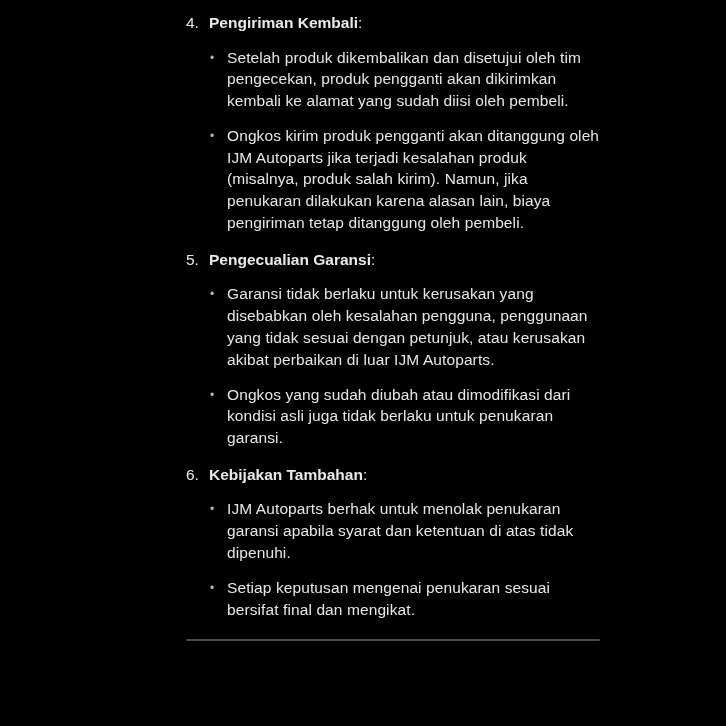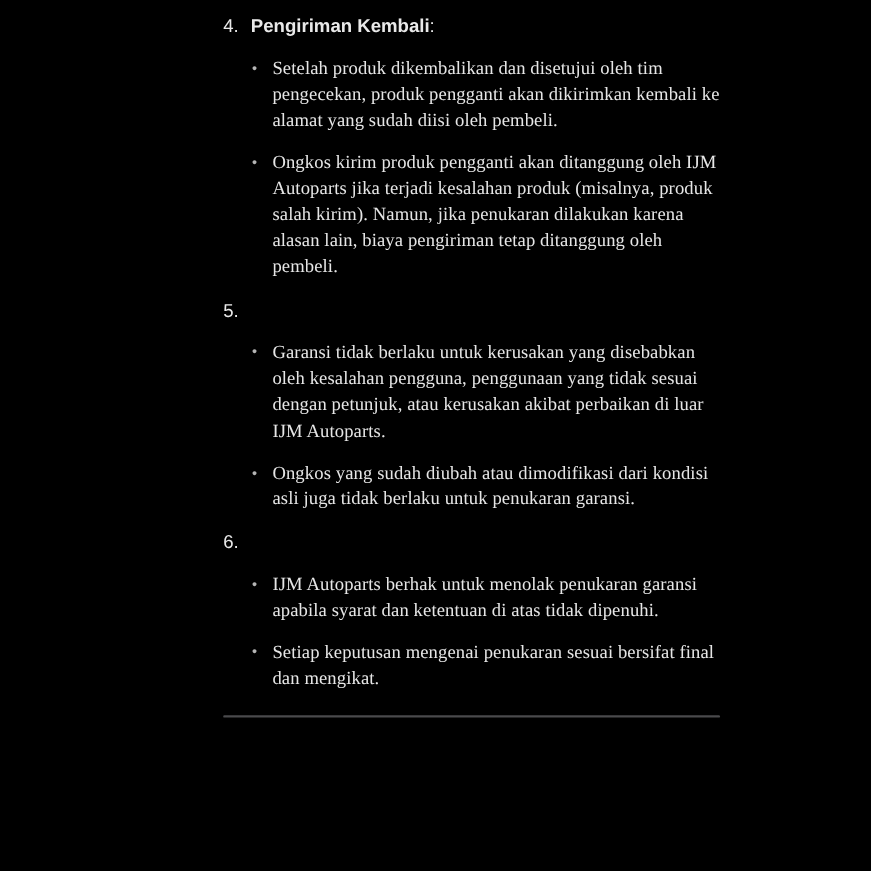--- a/index.html
+++ b/index.html
@@ -50,21 +50,20 @@
     width: 17px;
     flex: 0 0 17px;
     color: #b5b5b5;
     font-size: 12px;
     transform: translateY(-1px);
   }
   .bullet-text {
     flex: 1;
     color: #e6e6e6;
     letter-spacing: 0.1px;
-    font-family: Liberation Serif, serif;
   }
   .divider {
     margin-top: 19px;
     height: 2px;
     width: 100%;
     background: #4a4a4c;
     border-radius: 1px;
   }
 </style>
 </head>
@@ -80,32 +79,34 @@
     <span class="dot">•</span>
     <span class="bullet-text">Setelah produk dikembalikan dan disetujui oleh tim pengecekan, produk pengganti akan dikirimkan kembali ke alamat yang sudah diisi oleh pembeli.</span>
   </div>
   <div class="bullet">
     <span class="dot">•</span>
     <span class="bullet-text">Ongkos kirim produk pengganti akan ditanggung oleh IJM Autoparts jika terjadi kesalahan produk (misalnya, produk salah kirim). Namun, jika penukaran dilakukan karena alasan lain, biaya pengiriman tetap ditanggung oleh pembeli.</span>
   </div>
 
   <div class="section-header">
     <span class="num">5.</span>
+    <span class="heading-text"><b>Pengecualian Garansi</b><span>:</span></span>
   </div>
   <div class="bullet">
     <span class="dot">•</span>
     <span class="bullet-text">Garansi tidak berlaku untuk kerusakan yang disebabkan oleh kesalahan pengguna, penggunaan yang tidak sesuai dengan petunjuk, atau kerusakan akibat perbaikan di luar IJM Autoparts.</span>
   </div>
   <div class="bullet">
     <span class="dot">•</span>
     <span class="bullet-text">Ongkos yang sudah diubah atau dimodifikasi dari kondisi asli juga tidak berlaku untuk penukaran garansi.</span>
   </div>
 
   <div class="section-header">
     <span class="num">6.</span>
+    <span class="heading-text"><b>Kebijakan Tambahan</b><span>:</span></span>
   </div>
   <div class="bullet">
     <span class="dot">•</span>
     <span class="bullet-text">IJM Autoparts berhak untuk menolak penukaran garansi apabila syarat dan ketentuan di atas tidak dipenuhi.</span>
   </div>
   <div class="bullet">
     <span class="dot">•</span>
     <span class="bullet-text">Setiap keputusan mengenai penukaran sesuai bersifat final dan mengikat.</span>
   </div>
 

